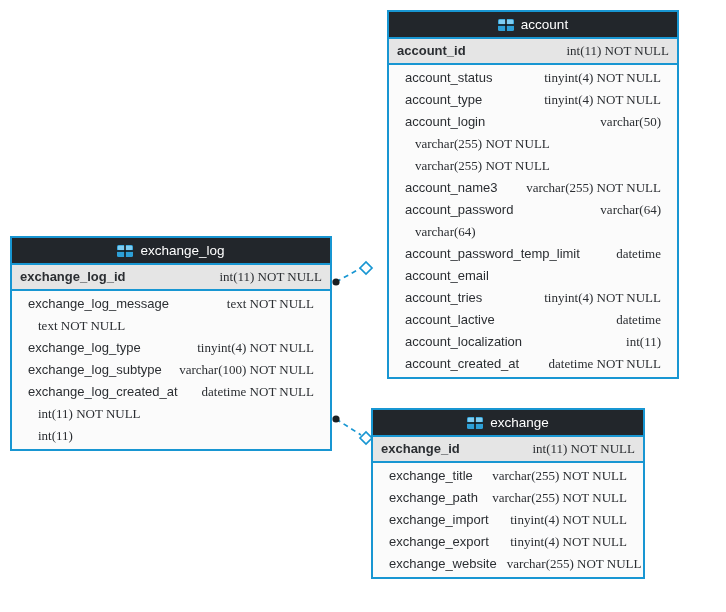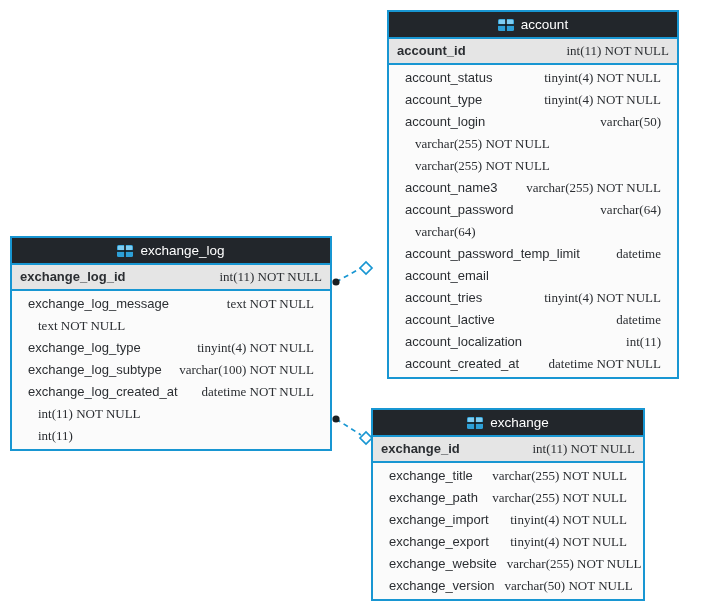--- a/index.html
+++ b/index.html
@@ -207,19 +207,15 @@
           <span class="f-type">tinyint(4) NOT NULL</span>
         </div>
         <div class="row">
           <span class="f-name">exchange_export</span>
           <span class="f-type">tinyint(4) NOT NULL</span>
         </div>
         <div class="row">
           <span class="f-name">exchange_website</span>
           <span class="f-type">varchar(255) NOT NULL</span>
         </div>
-        <div class="row">
-          <span class="f-name">exchange_version</span>
-          <span class="f-type">varchar(50) NOT NULL</span>
-        </div>
       </div>
     </div>
   </div>
 
 </body></html>

